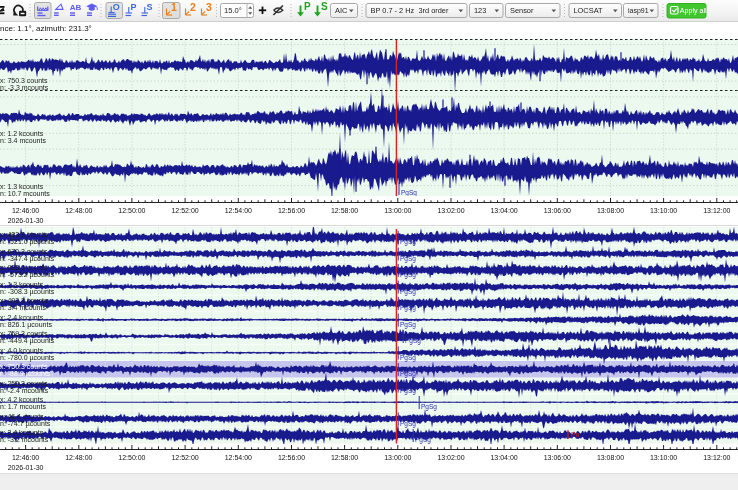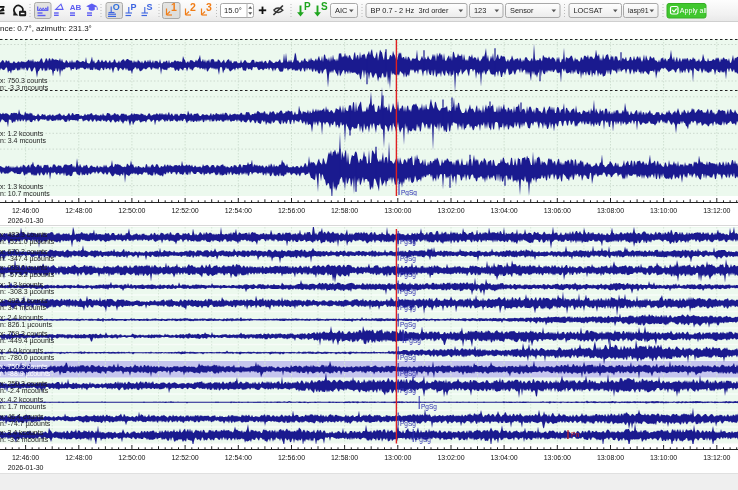--- a/index.html
+++ b/index.html
@@ -108,21 +108,21 @@
         <rect x="623.5" y="3.5" width="34.5" height="14" rx="2" fill="url(#cg)" stroke="#a8a8a8"></rect>
         <text x="628.0" y="12.8" font-size="7.0" fill="#222">iasp91</text>
         <path d="M649.5 9.5 l4.6 0 l-2.3 2.8 z" fill="#555"></path>
         <line x1="663" y1="4" x2="663" y2="17" stroke="#bbb" stroke-width="1" stroke-dasharray="1 2"></line>
         <rect x="667" y="3.5" width="39" height="14.5" rx="2" fill="#40c72e" stroke="#35ad24"></rect>
         <rect x="670.5" y="6.5" width="7.5" height="7.5" rx="1.5" fill="none" stroke="#fff" stroke-width="1.2"></rect>
         <path d="M672.3 10 l1.7 1.8 l2.6 -3.2" fill="none" stroke="#fff" stroke-width="1.2"></path>
         <text x="679.8" y="13.2" font-size="7.1" fill="#fff">Apply all</text>
       </svg>
     </div>
-<div style="position:absolute;left:0;top:24px;font-size:8px;color:#111">nce: 0.7°, azimuth: 231.3°</div>
+<div style="position:absolute;left:0;top:24px;font-size:8px;color:#111">nce: 1.1°, azimuth: 231.3°</div>
 <svg width="738" height="157" style="position:absolute;left:0;top:39px">
       <rect x="0" y="0" width="738" height="157.0" fill="#ecf9ee"></rect>
       <line x1="25.6" y1="0" x2="25.6" y2="157.0" stroke="#cfe0d1" stroke-width="1" stroke-dasharray="1.5 1.5"></line>
       <line x1="78.8" y1="0" x2="78.8" y2="157.0" stroke="#cfe0d1" stroke-width="1" stroke-dasharray="1.5 1.5"></line>
       <line x1="131.9" y1="0" x2="131.9" y2="157.0" stroke="#cfe0d1" stroke-width="1" stroke-dasharray="1.5 1.5"></line>
       <line x1="185.1" y1="0" x2="185.1" y2="157.0" stroke="#cfe0d1" stroke-width="1" stroke-dasharray="1.5 1.5"></line>
       <line x1="238.3" y1="0" x2="238.3" y2="157.0" stroke="#cfe0d1" stroke-width="1" stroke-dasharray="1.5 1.5"></line>
       <line x1="291.5" y1="0" x2="291.5" y2="157.0" stroke="#cfe0d1" stroke-width="1" stroke-dasharray="1.5 1.5"></line>
       <line x1="344.6" y1="0" x2="344.6" y2="157.0" stroke="#cfe0d1" stroke-width="1" stroke-dasharray="1.5 1.5"></line>
       <line x1="397.8" y1="0" x2="397.8" y2="157.0" stroke="#cfe0d1" stroke-width="1" stroke-dasharray="1.5 1.5"></line>

